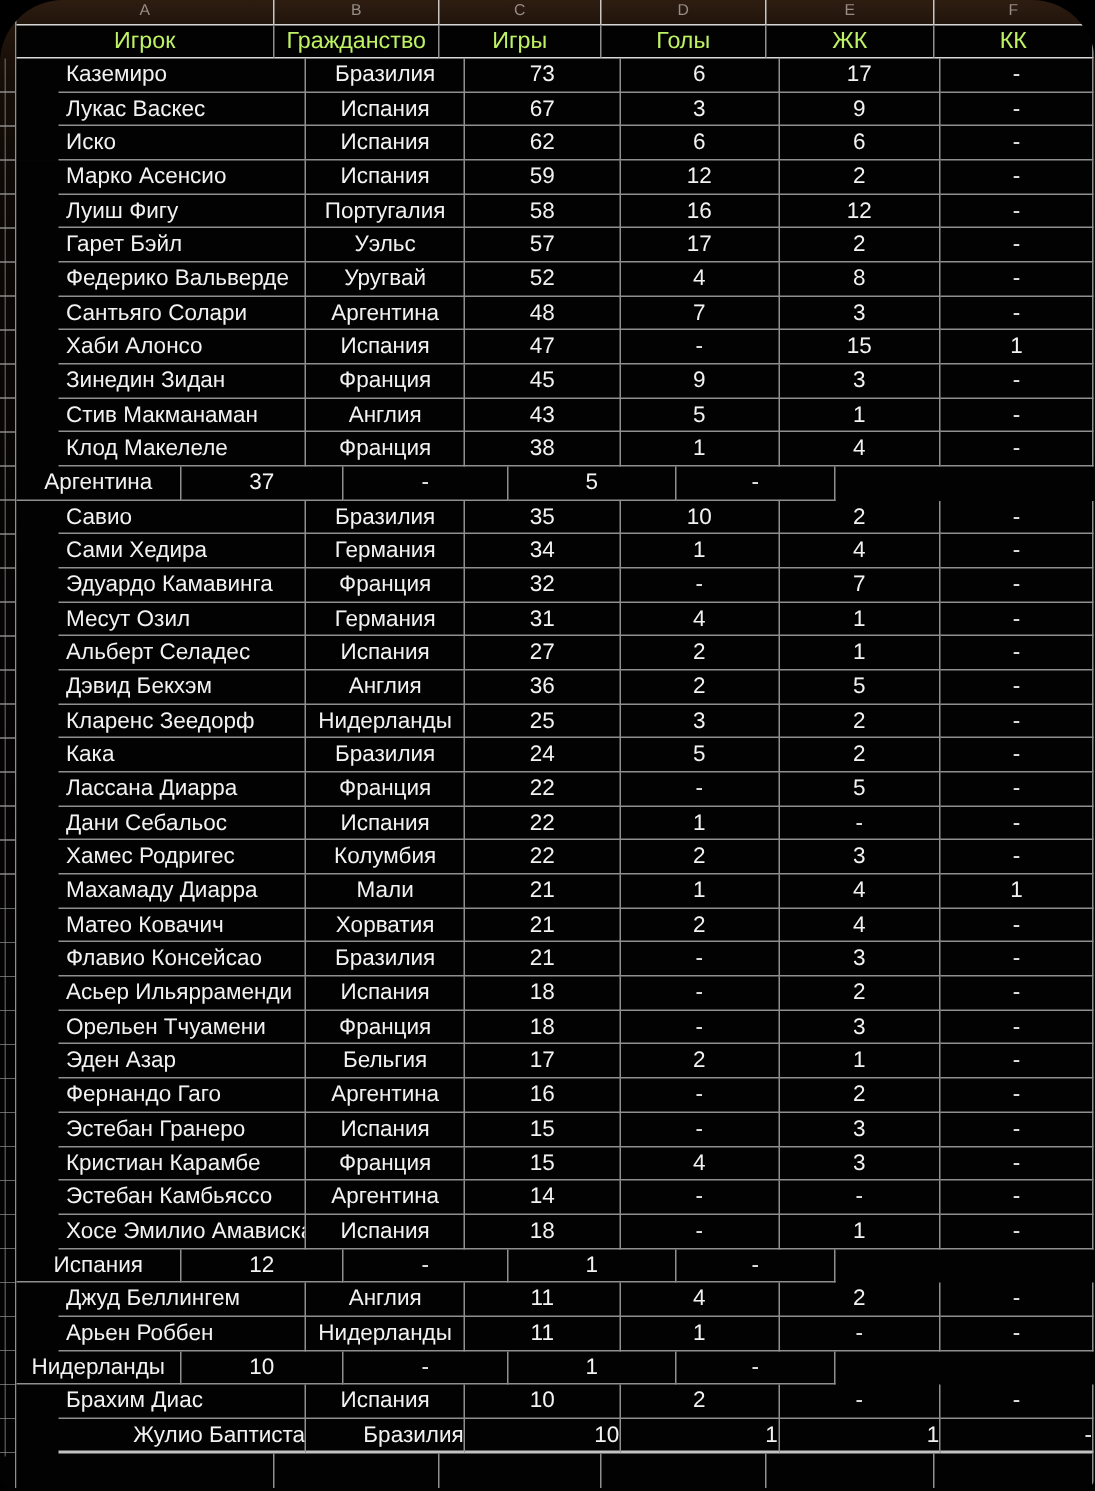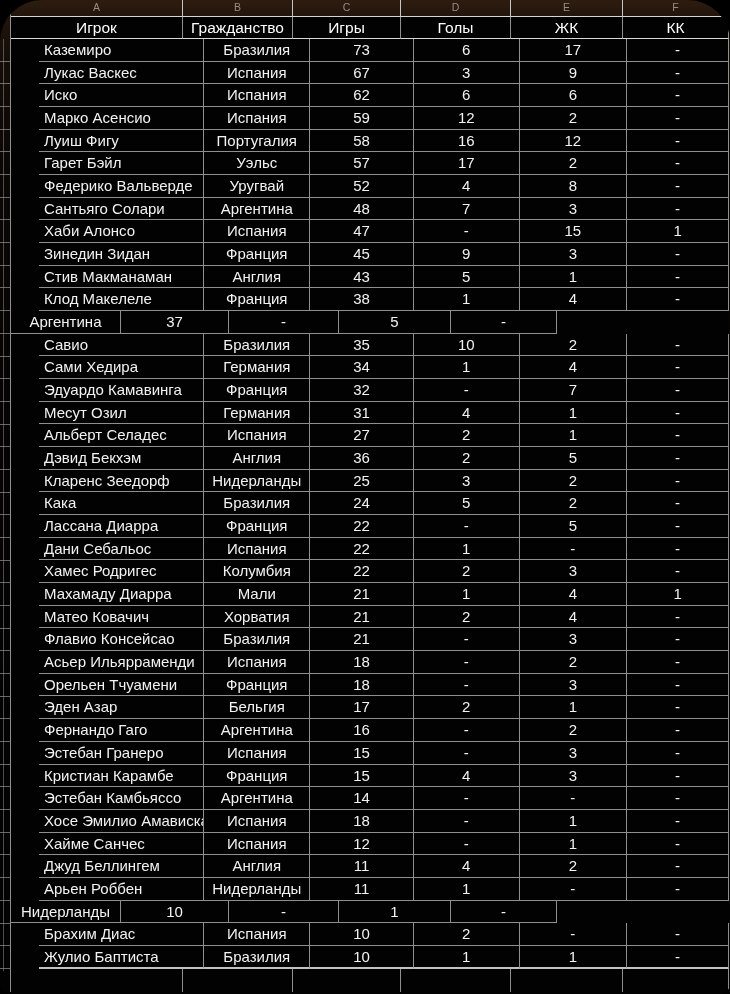--- a/index.html
+++ b/index.html
@@ -12,24 +12,24 @@
           background:repeating-linear-gradient(180deg,transparent 0px,transparent 21.68px,rgba(185,185,185,.55) 21.68px,rgba(185,185,185,.55) 22.68px);}
   .gutter:before{content:"";position:absolute;left:3px;top:0;bottom:0;width:1px;background:rgba(150,150,150,.5);}
   .table{position:absolute;left:10px;top:0;width:718px;border-left:1px solid #8f8f8f;box-sizing:content-box;}
   .flexrow{display:flex;}
   .td{box-sizing:border-box;border-right:1px solid #8f8f8f;text-align:center;overflow:hidden;white-space:nowrap;}
   .c0{width:172px;} .c1{width:110px;} .c2{width:108px;} .c3{width:110px;} .c4{width:112px;} .c5{width:106px;}
   .letters{height:17px;}
   .letters .td{border-right:1px solid #c6c6c6;border-bottom:1px solid #d6d6d6;
                color:#978d83;font-size:10.5px;line-height:15px;background:transparent;}
   .headrow{height:22px;background:#020202;}
-  .headrow .td{border-bottom:1px solid #d9d9d9;color:#ffffff;font-size:15.5px;line-height:21px;}
+  .headrow .td{border-bottom:1px solid #d9d9d9;color:#bef264;font-size:15.5px;line-height:21px;}
   .trow{height:22.68px;background:#020202;}
   .trow .td{border-bottom:1px solid #8f8f8f;color:#f2f2f2;font-size:15px;line-height:21.7px;}
-  .trow:last-child .td{border-bottom:2px solid #c2c2c2;}
+  .trow:last-child .td{border-bottom:2px solid #c2c2c2;text-align:right;}
   .left{text-align:left;padding-left:5px;margin-left:28px;}
   .emptyrow{height:23px;background:#020202;}
   .emptyrow .td{height:23px;}
 </style>
 </head>
 <body>
 
 <div class="canvas">
   <div class="panel">
     <div class="gutter"></div>
@@ -328,21 +328,20 @@
           </div>
           <div class="flexrow trow">
             <div class="td c0 left">Хосе Эмилио Амависка</div>
             <div class="td c1">Испания</div>
             <div class="td c2">18</div>
             <div class="td c3">-</div>
             <div class="td c4">1</div>
             <div class="td c5">-</div>
           </div>
           <div class="flexrow trow">
-            <div class="td c0 left">Хайме Санчес</div>
             <div class="td c1">Испания</div>
             <div class="td c2">12</div>
             <div class="td c3">-</div>
             <div class="td c4">1</div>
             <div class="td c5">-</div>
           </div>
           <div class="flexrow trow">
             <div class="td c0 left">Джуд Беллингем</div>
             <div class="td c1">Англия</div>
             <div class="td c2">11</div>

